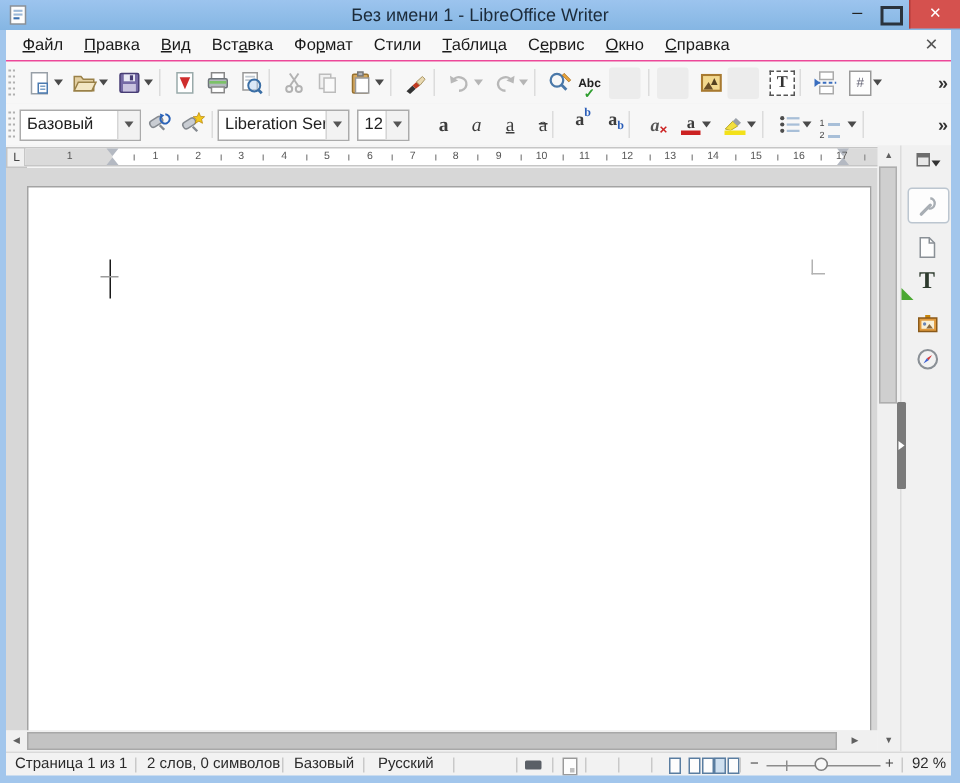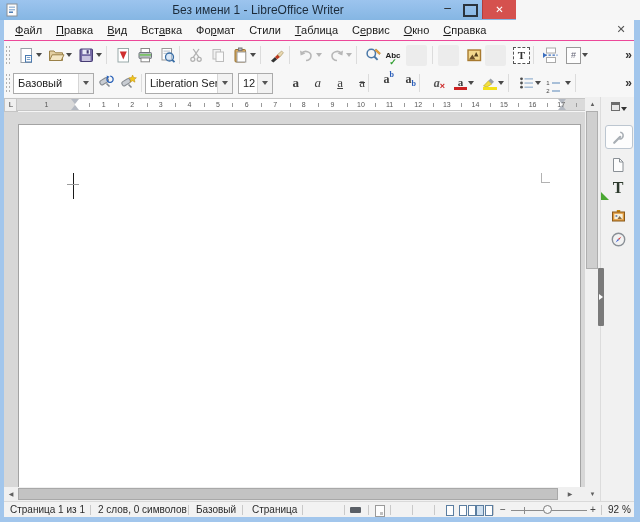--- a/index.html
+++ b/index.html
@@ -1,20 +1,20 @@
 <!DOCTYPE html>
 <html><head>
 <meta charset="utf-8">
 <style>
   html,body{margin:0;padding:0;width:640px;height:522px;overflow:hidden;
     font-family:"Liberation Sans",sans-serif;-webkit-font-smoothing:antialiased;}
   #window{position:relative;width:640px;height:522px;background:#f6f6f6;overflow:hidden;}
 
   
-  .titlebar{position:absolute;left:0;top:0;width:516px;height:20px;
+  .titlebar{position:absolute;left:0;top:0;width:640px;height:20px;
     background:linear-gradient(#9cc4ee,#85b6e3);display:flex;align-items:center;}
   .tb-appicon{position:absolute;left:5px;top:3px;}
   .tb-title{position:absolute;left:0;right:0;text-align:center;font-size:12px;color:#1c2b3a;}
   .wc-min{position:absolute;right:60px;top:0;width:17px;height:19px;color:#222;
     font-size:12px;text-align:center;line-height:16px;}
   .wc-max{position:absolute;right:38px;top:4px;width:11px;height:9px;border:2px solid #2a333d;background:transparent;}
   .wc-close{position:absolute;right:0;top:0;width:33px;height:19px;background:#d5514e;
     border-left:1px solid #b23d3b;color:#fff;font-size:10px;text-align:center;line-height:19px;}
   .border-left{position:absolute;left:0;top:20px;width:4px;bottom:0;background:#a2c6ec;}
   .border-right{position:absolute;right:0;top:20px;width:6px;bottom:0;background:#a2c6ec;}
@@ -570,21 +570,21 @@
       <i></i>
     </div>
 
   <div class="statusbar">
     <span class="txt" style="left:10px;">Страница 1 из 1</span>
     <span class="vsep" style="left:90px;"></span>
     <span class="txt" style="left:98px;">2 слов, 0 символов</span>
     <span class="vsep" style="left:188px;"></span>
     <span class="txt" style="left:196px;">Базовый</span>
     <span class="vsep" style="left:242px;"></span>
-    <span class="txt" style="left:252px;">Страница</span>
+    <span class="txt" style="left:252px;">Русский</span>
     <span class="vsep" style="left:302px;"></span>
     <span class="vsep" style="left:344px;"></span>
     <span class="sel-ic"></span>
     <span class="vsep" style="left:368px;"></span>
     <span class="mod-ic">
         <i></i>
       </span>
     <span class="vsep" style="left:390px;"></span>
     <span class="vsep" style="left:412px;"></span>
     <span class="vsep" style="left:434px;"></span>

